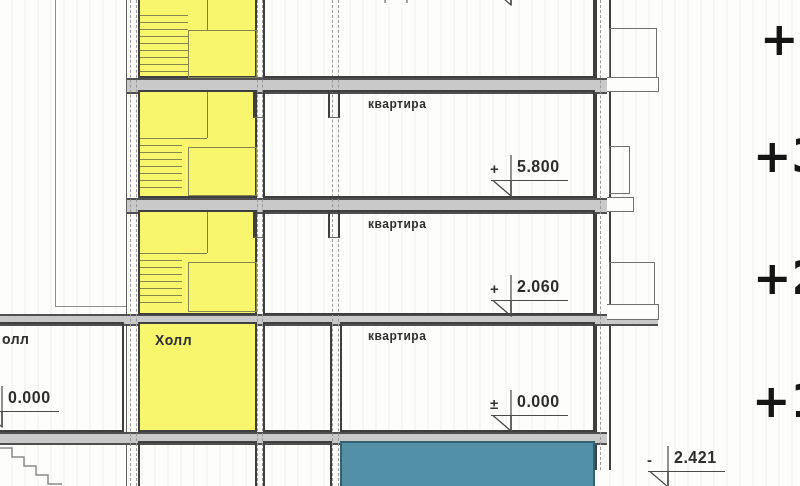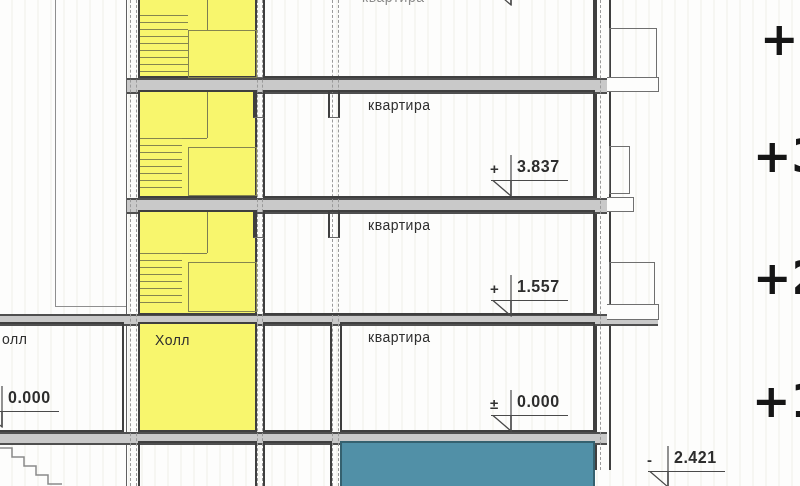--- a/index.html
+++ b/index.html
@@ -25,22 +25,22 @@
   .yellow{background:var(--stair_yellow,#f8f66d);}
   .pool{background:var(--pool_teal,#5190a7);border-color:#35616f;}
   .stubwall{border-left:2px solid var(--wall_dark,#3f3f3f);border-right:2px solid var(--wall_dark,#3f3f3f);border-bottom:1px solid #6a6a6a;box-sizing:border-box;}
   .rail{border:1.5px solid #6f6f6f;box-sizing:border-box;}
   
   .treads{border-top:1px solid #85854f;background:repeating-linear-gradient(180deg,rgba(0,0,0,0) 0 6px,#85854f 6px 7px);}
   .landing{border:1px solid #85854f;box-sizing:border-box;}
   .sline-v{width:0;border-left:1px solid #7d7d52;}
   .sline-h{height:0;border-top:1px solid #7d7d52;}
   
-  .room-label{font-size:14px;font-weight:400;color:#2f2f2f;letter-spacing:.5px;white-space:nowrap;}
-  .hall-label{font-size:14px;font-weight:400;color:#2f2f2f;letter-spacing:.5px;white-space:nowrap;}
+  .room-label{font-size:12px;font-weight:700;color:#2f2f2f;letter-spacing:.5px;white-space:nowrap;}
+  .hall-label{font-size:14px;font-weight:700;color:#2f2f2f;letter-spacing:.5px;white-space:nowrap;}
   .cut-label{opacity:.55;}
   
   .lvl{width:95px;height:42px;}
   .lvl svg{position:absolute;left:0;top:0;}
   .lvl line,.lvl path{stroke:#4a4a4a;stroke-width:1.2;fill:none;}
   .lvl-sign{position:absolute;left:2px;top:5px;font-size:15px;font-weight:700;color:#333;}
   .lvl-val{position:absolute;left:29px;top:3px;font-size:16px;font-weight:700;color:#2d2d2d;letter-spacing:.5px;white-space:nowrap;}
   
   .story{font-family:"DejaVu Sans",sans-serif;font-size:46px;font-weight:700;color:#151515;white-space:nowrap;line-height:1;}
   .ext-stairs{stroke:#8a8a8a;stroke-width:1.5;fill:none;}
@@ -129,30 +129,30 @@
         <path d="M5,25.5 L23,25.5 L23,41 Z"></path>
       </svg>
   </div>
   <div class="abs lvl" style="left:488px;top:155px;">
     <svg width="95" height="42" viewBox="0 0 95 42">
         <line x1="23" y1="0" x2="23" y2="41"></line>
         <line x1="3" y1="25.5" x2="80" y2="25.5"></line>
         <path d="M5,25.5 L23,25.5 L23,41 Z"></path>
       </svg>
     <span class="lvl-sign">+</span>
-    <span class="lvl-val">3.837</span>
+    <span class="lvl-val">5.800</span>
   </div>
   <div class="abs lvl" style="left:488px;top:275px;">
     <svg width="95" height="42" viewBox="0 0 95 42">
         <line x1="23" y1="0" x2="23" y2="41"></line>
         <line x1="3" y1="25.5" x2="80" y2="25.5"></line>
         <path d="M5,25.5 L23,25.5 L23,41 Z"></path>
       </svg>
     <span class="lvl-sign">+</span>
-    <span class="lvl-val">1.557</span>
+    <span class="lvl-val">2.060</span>
   </div>
   <div class="abs lvl" style="left:488px;top:390px;">
     <svg width="95" height="42" viewBox="0 0 95 42">
         <line x1="23" y1="0" x2="23" y2="41"></line>
         <line x1="3" y1="25.5" x2="80" y2="25.5"></line>
         <path d="M5,25.5 L23,25.5 L23,41 Z"></path>
       </svg>
     <span class="lvl-sign">±</span>
     <span class="lvl-val">0.000</span>
   </div>

